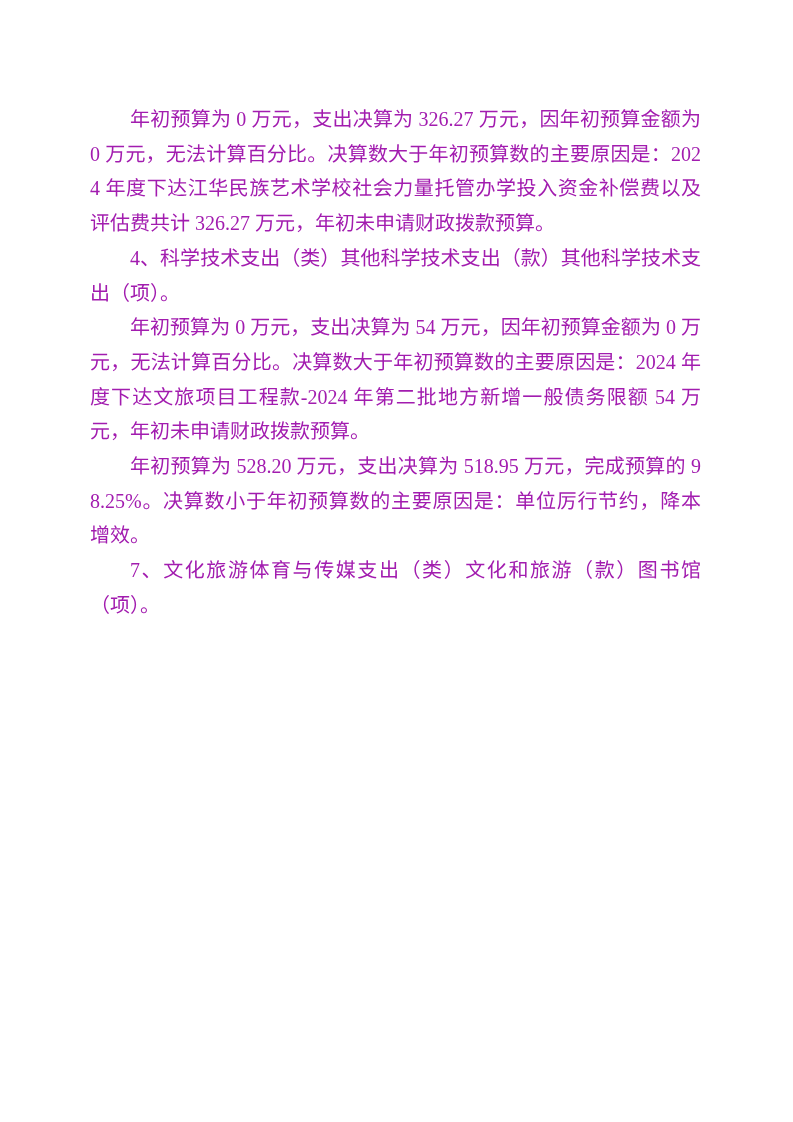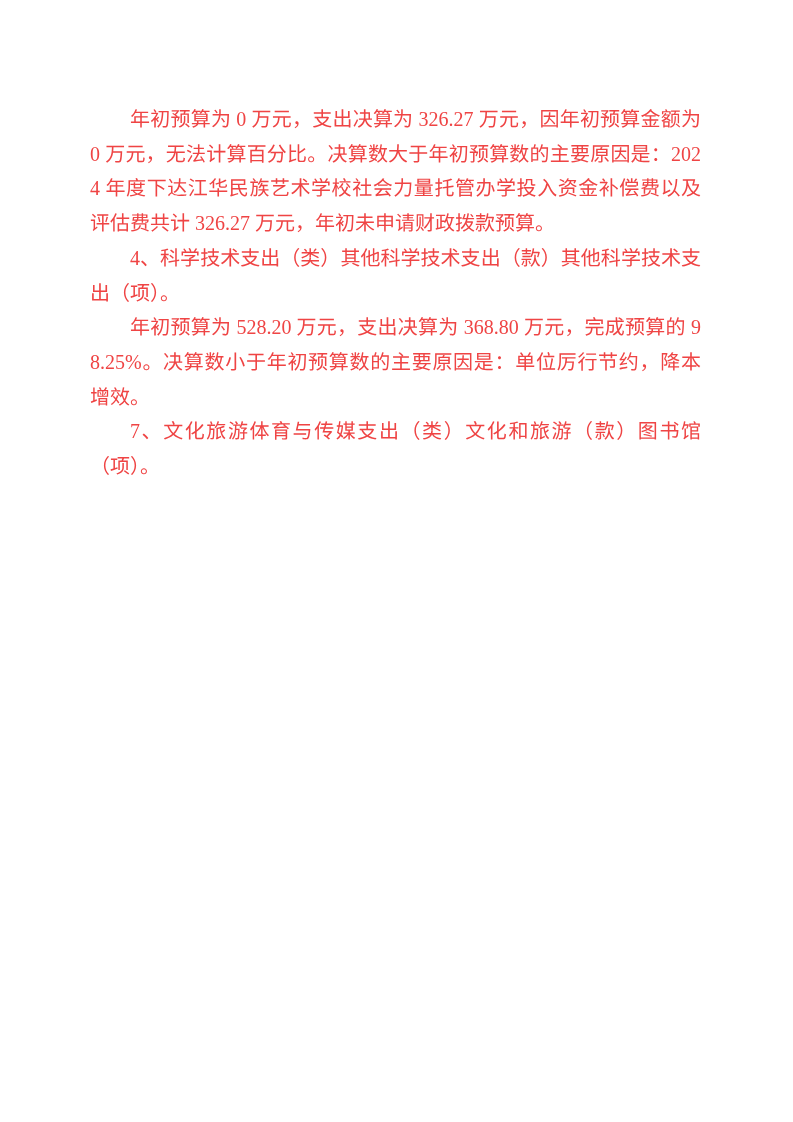--- a/index.html
+++ b/index.html
@@ -11,34 +11,35 @@
   .page {
     position: relative;
     width: 793px;
     height: 1122px;
     margin: 0 auto;
     background: #ffffff;
     box-sizing: border-box;
     padding: 102px 92px 0 90px;
     overflow: hidden;
     font-family: "Liberation Serif", "DejaVu Serif", serif;
-    color: #ef4444;
+    color: #a21caf;
   }
   .page p.doc-par {
     margin: 0;
     padding: 0;
     font-size: 20px;
     line-height: 34.7px;
     text-align: justify;
     text-justify: inter-ideograph;
     text-indent: 2em;
     word-break: break-all;
   }
 </style>
 </head>
 <body>
 
 <div class="page">
   <p class="doc-par">年初预算为 0 万元，支出决算为 326.27 万元，因年初预算金额为 0 万元，无法计算百分比。决算数大于年初预算数的主要原因是：2024 年度下达江华民族艺术学校社会力量托管办学投入资金补偿费以及评估费共计 326.27 万元，年初未申请财政拨款预算。</p>
   <p class="doc-par">4、科学技术支出（类）其他科学技术支出（款）其他科学技术支出（项）。</p>
-  <p class="doc-par">年初预算为 528.20 万元，支出决算为 368.80 万元，完成预算的 98.25%。决算数小于年初预算数的主要原因是：单位厉行节约，降本增效。</p>
+  <p class="doc-par">年初预算为 0 万元，支出决算为 54 万元，因年初预算金额为 0 万元，无法计算百分比。决算数大于年初预算数的主要原因是：2024 年度下达文旅项目工程款-2024 年第二批地方新增一般债务限额 54 万元，年初未申请财政拨款预算。</p>
+  <p class="doc-par">年初预算为 528.20 万元，支出决算为 518.95 万元，完成预算的 98.25%。决算数小于年初预算数的主要原因是：单位厉行节约，降本增效。</p>
   <p class="doc-par">7、文化旅游体育与传媒支出（类）文化和旅游（款）图书馆（项）。</p>
 </div>
 
 </body></html>

